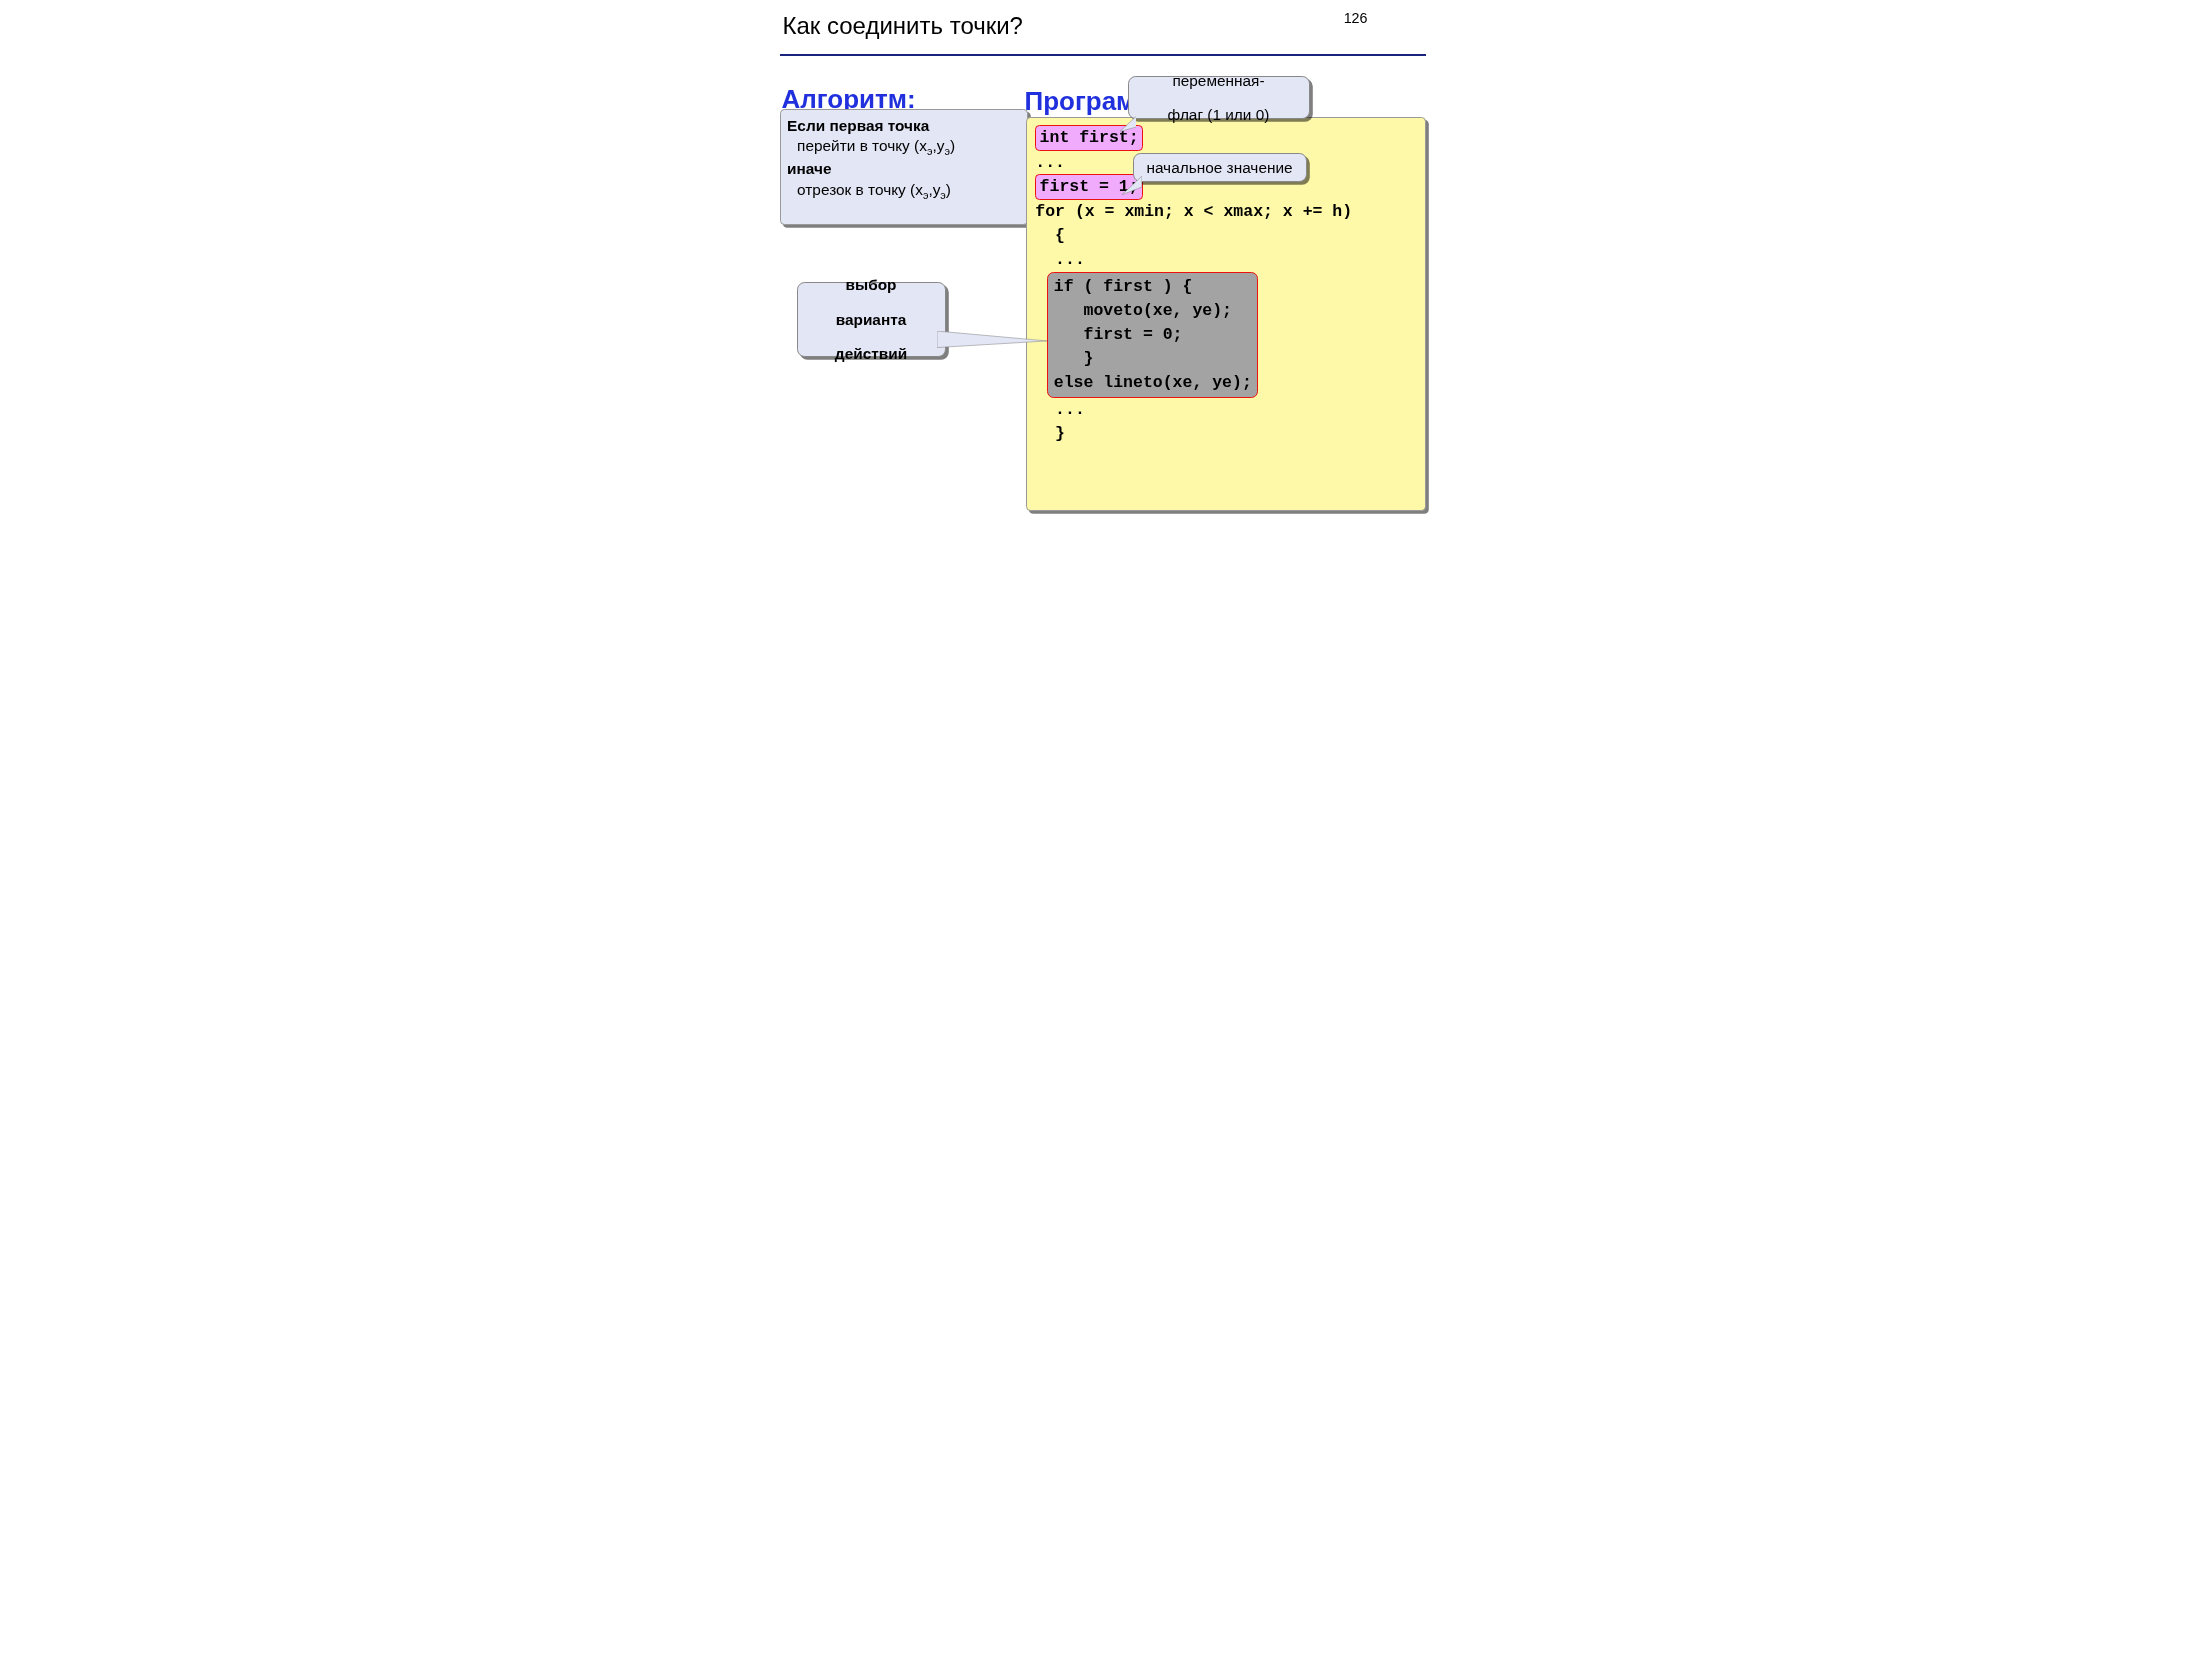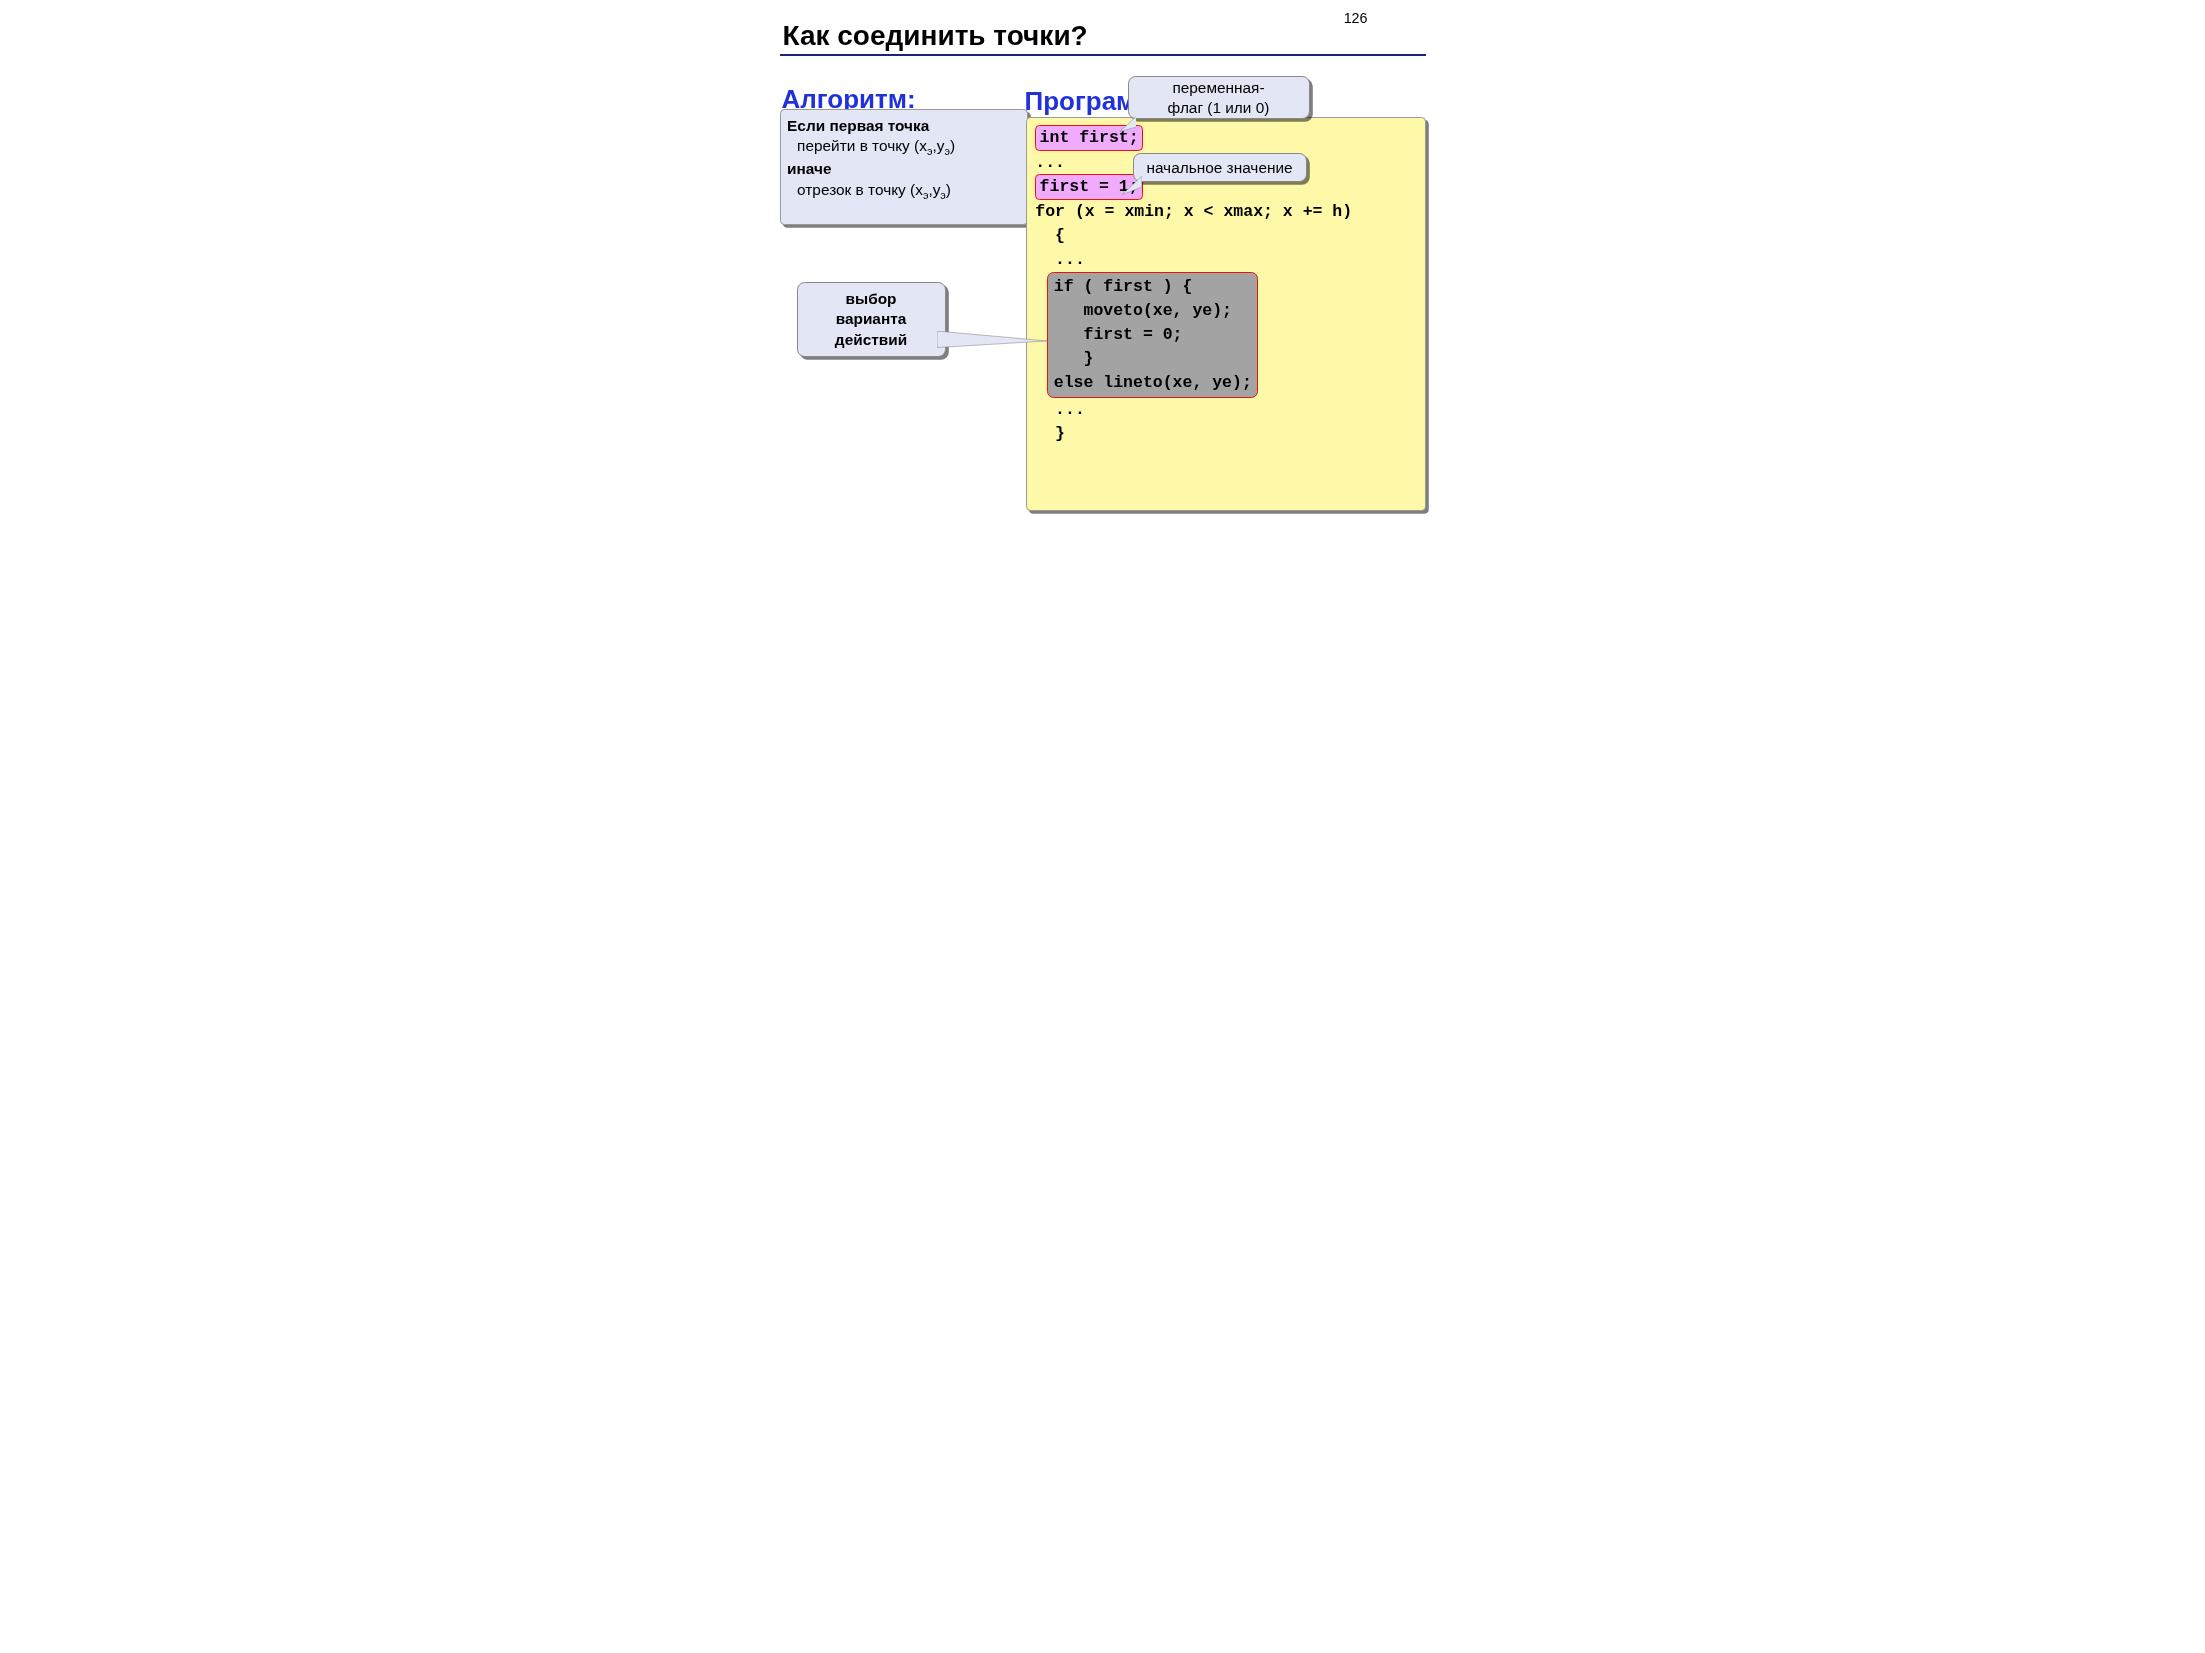--- a/index.html
+++ b/index.html
@@ -19,23 +19,23 @@
   .page-num {
     position: absolute;
     top: 10px;
     right: 88px;
     font-size: 14.3px;
     color: #000;
   }
   .title {
     position: absolute;
     left: 33px;
-    top: 20px;
-    font-size: 28px;
-    font-weight: bold;
+    top: 12px;
+    font-size: 24px;
+    font-weight: normal;
     color: #000;
   }
   .title-underline {
     position: absolute;
     left: 30px;
     top: 54px;
     width: 646px;
     height: 2.2px;
     background: #1a237e;
   }
@@ -95,20 +95,21 @@
     background: #e3e6f5;
     border: 0.6px solid #888;
     border-radius: 7.7px;
     box-shadow: 2.8px 2.8px 0 rgba(0,0,0,0.5);
     font-size: 15.4px;
     text-align: center;
     display: flex;
     align-items: center;
     justify-content: center;
     padding: 4.4px 7.7px;
+    gap: 14px;
   }
   .callout-flag { left: 378px; top: 76px; width: 182px; height: 43px; flex-direction: column; line-height:1.25; }
   .callout-init { left: 383px; top: 153px; width: 174px; height: 29px; }
   .callout-choice { left: 47px; top: 282px; width: 149px; height: 75px; flex-direction: column; line-height:1.3;font-weight:bold; }
   svg.connsvg { position:absolute; pointer-events:none; }
   .sub { font-size: 0.7em; vertical-align: sub; }
 </style>
 </head>
 <body>
 

